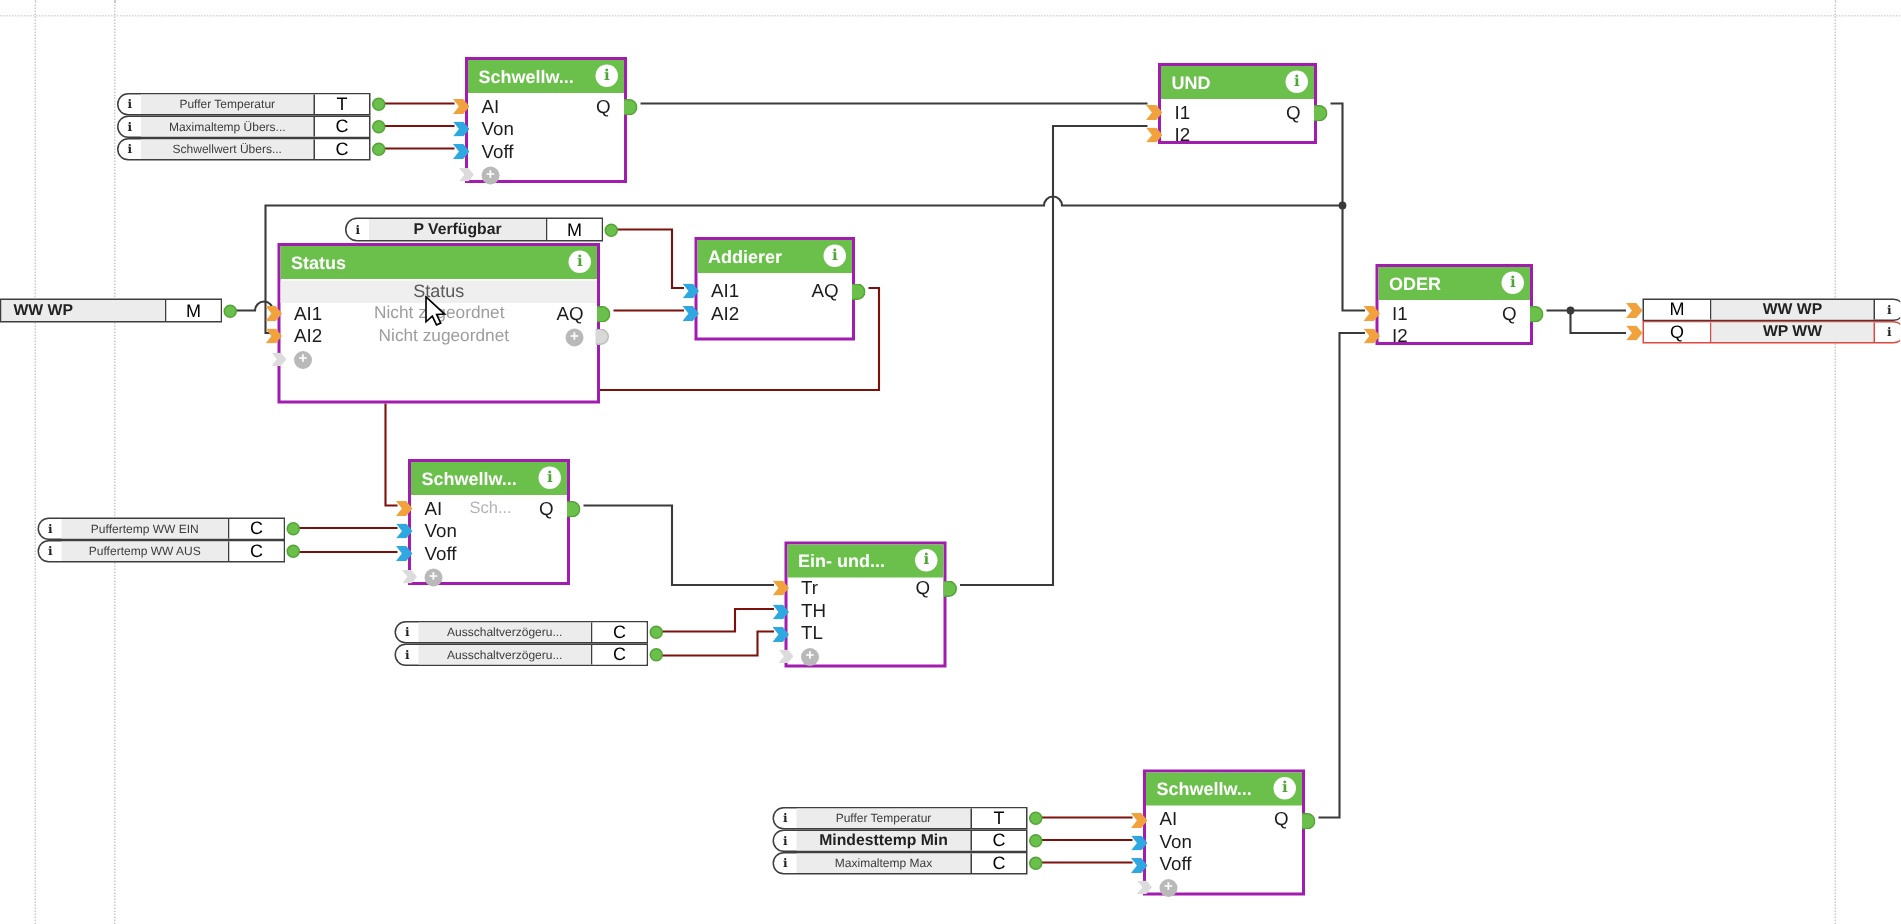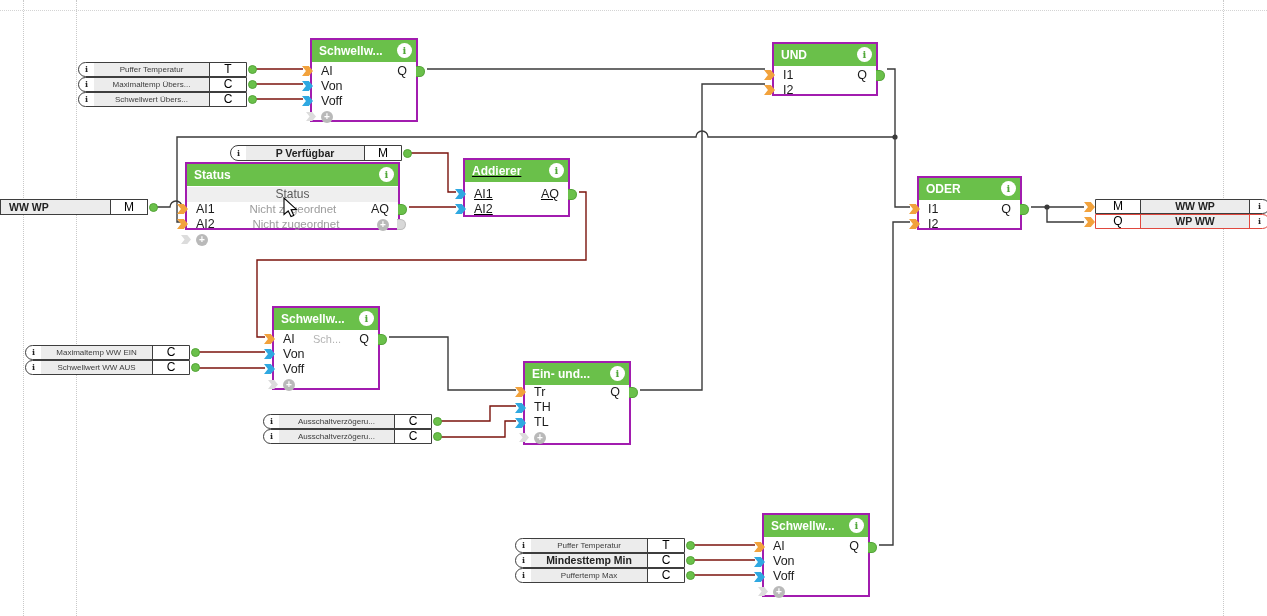--- a/index.html
+++ b/index.html
@@ -178,21 +178,21 @@
     <span class="typ">M</span>
     <span class="dot" style="top:3px"></span>
   </div>
 
   <div class="pill flat b16" style="left:0px;top:199px;width:148px;">
     <span class="lbl bold left">WW WP</span>
     <span class="typ">M</span>
     <span class="dot" style="top:3px"></span>
   </div>
 
-  <div class="fb" style="left:185px;top:162px;width:215px;height:68px;">
+  <div class="fb" style="left:185px;top:162px;width:215px;height:107px;">
     <div class="fb-header">
       <span>Status</span>
       <span class="info">i</span>
     </div>
     <div class="fb-body" style="padding-top:1px;">
       <div class="band">Status</div>
       <div class="frow">
         <span>AI1</span>
         <span class="grayval">Nicht zugeordnet</span>
         <span>AQ</span>
@@ -206,21 +206,21 @@
           <span class="tri"></span>
           <span class="plus">+</span>
         </div>
     </div>
     <span class="cin or" style="top:40px"></span>
     <span class="cin or" style="top:55px"></span>
     <span class="cout" style="top:40px"></span>
     <span class="cout gray" style="top:55px;right:-8px"></span>
   </div>
 
-  <div class="fb" style="left:463px;top:158px;width:107px;height:59px;text-decoration:underline;">
+  <div class="fb" style="left:463px;top:158px;width:107px;height:69px;">
     <div class="fb-header">
       <span>Addierer</span>
       <span class="info">i</span>
     </div>
     <div class="fb-body" style="padding-top:5px;">
       <div class="frow">
           <span>AI1</span>
           <span>AQ</span>
         </div>
       <div class="frow">
@@ -259,27 +259,27 @@
     <span class="cap">i</span>
   </div>
   <div class="pill-out red" style="left:1095px;top:214px;width:175px;">
     <span class="typ">Q</span>
     <span class="lbl">WP WW</span>
     <span class="cap">i</span>
   </div>
 
   <div class="pill" style="left:25px;top:345px;width:165px;">
     <span class="cap">i</span>
-    <span class="lbl">Maximaltemp WW EIN</span>
+    <span class="lbl">Puffertemp WW EIN</span>
     <span class="typ">C</span>
     <span class="dot"></span>
   </div>
   <div class="pill" style="left:25px;top:360px;width:165px;">
     <span class="cap">i</span>
-    <span class="lbl">Schwellwert WW AUS</span>
+    <span class="lbl">Puffertemp WW AUS</span>
     <span class="typ">C</span>
     <span class="dot"></span>
   </div>
 
   <div class="fb" style="left:272px;top:306px;width:108px;height:84px;">
     <div class="fb-header">
       <span>Schwellw...</span>
       <span class="info">i</span>
     </div>
     <div class="fb-body" style="padding-top:2px;">
@@ -352,21 +352,21 @@
     <span class="dot"></span>
   </div>
   <div class="pill" style="left:515px;top:553px;width:170px;">
     <span class="cap">i</span>
     <span class="lbl bold">Mindesttemp Min</span>
     <span class="typ">C</span>
     <span class="dot"></span>
   </div>
   <div class="pill" style="left:515px;top:568px;width:170px;">
     <span class="cap">i</span>
-    <span class="lbl">Puffertemp Max</span>
+    <span class="lbl">Maximaltemp Max</span>
     <span class="typ">C</span>
     <span class="dot"></span>
   </div>
 
   <div class="fb" style="left:762px;top:513px;width:108px;height:84px;">
     <div class="fb-header">
       <span>Schwellw...</span>
       <span class="info">i</span>
     </div>
     <div class="fb-body" style="padding-top:2px;">

